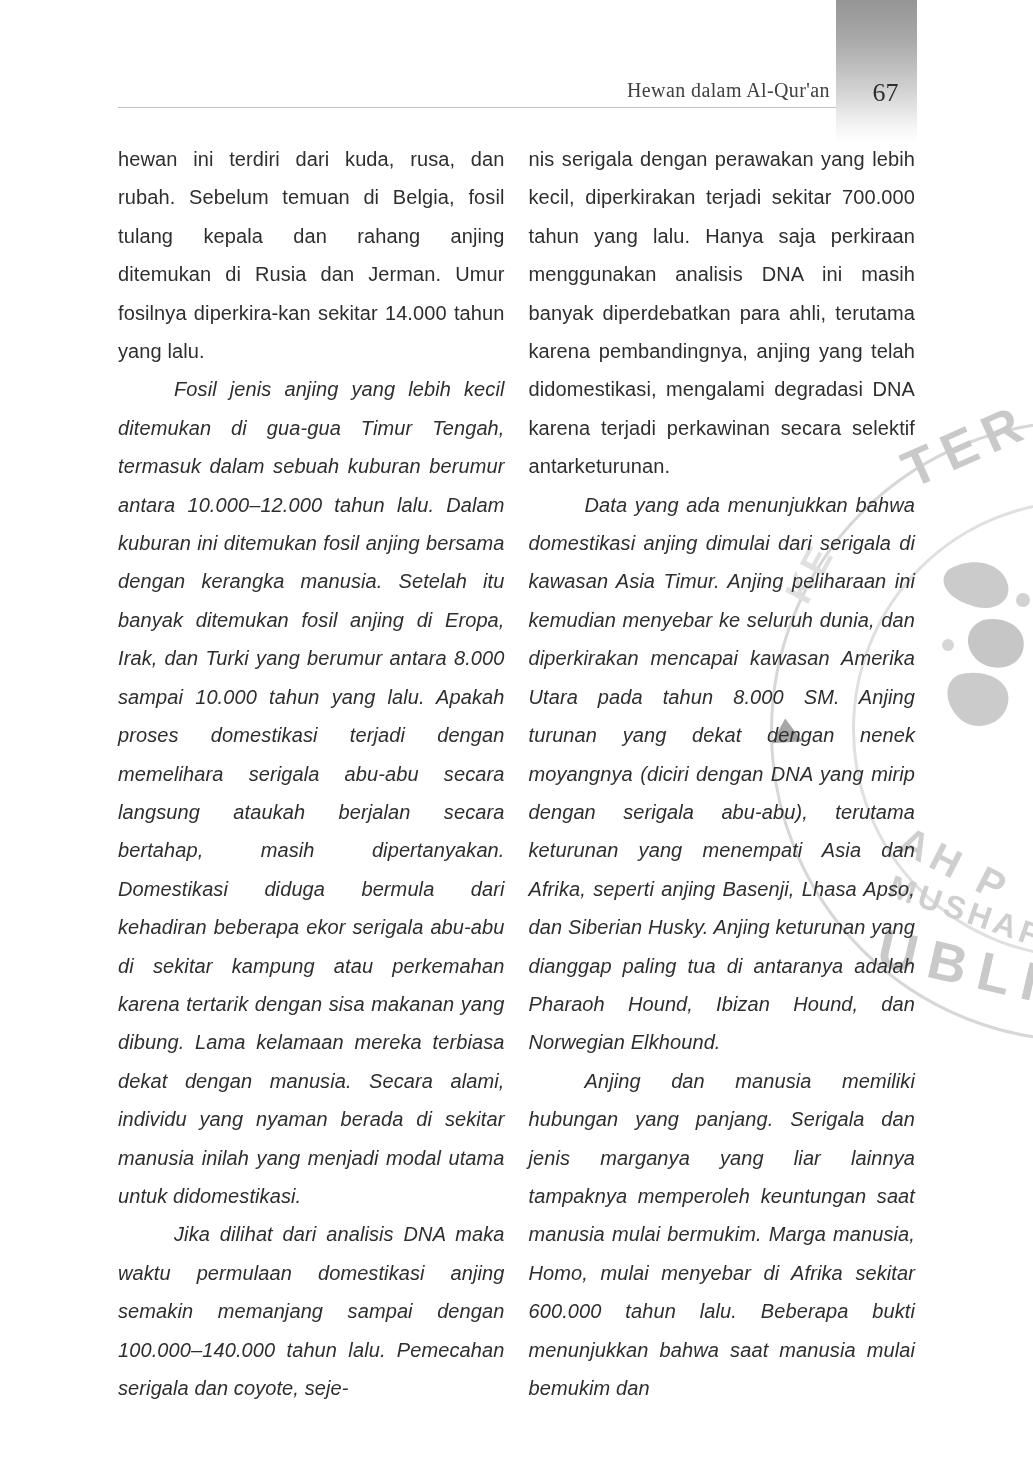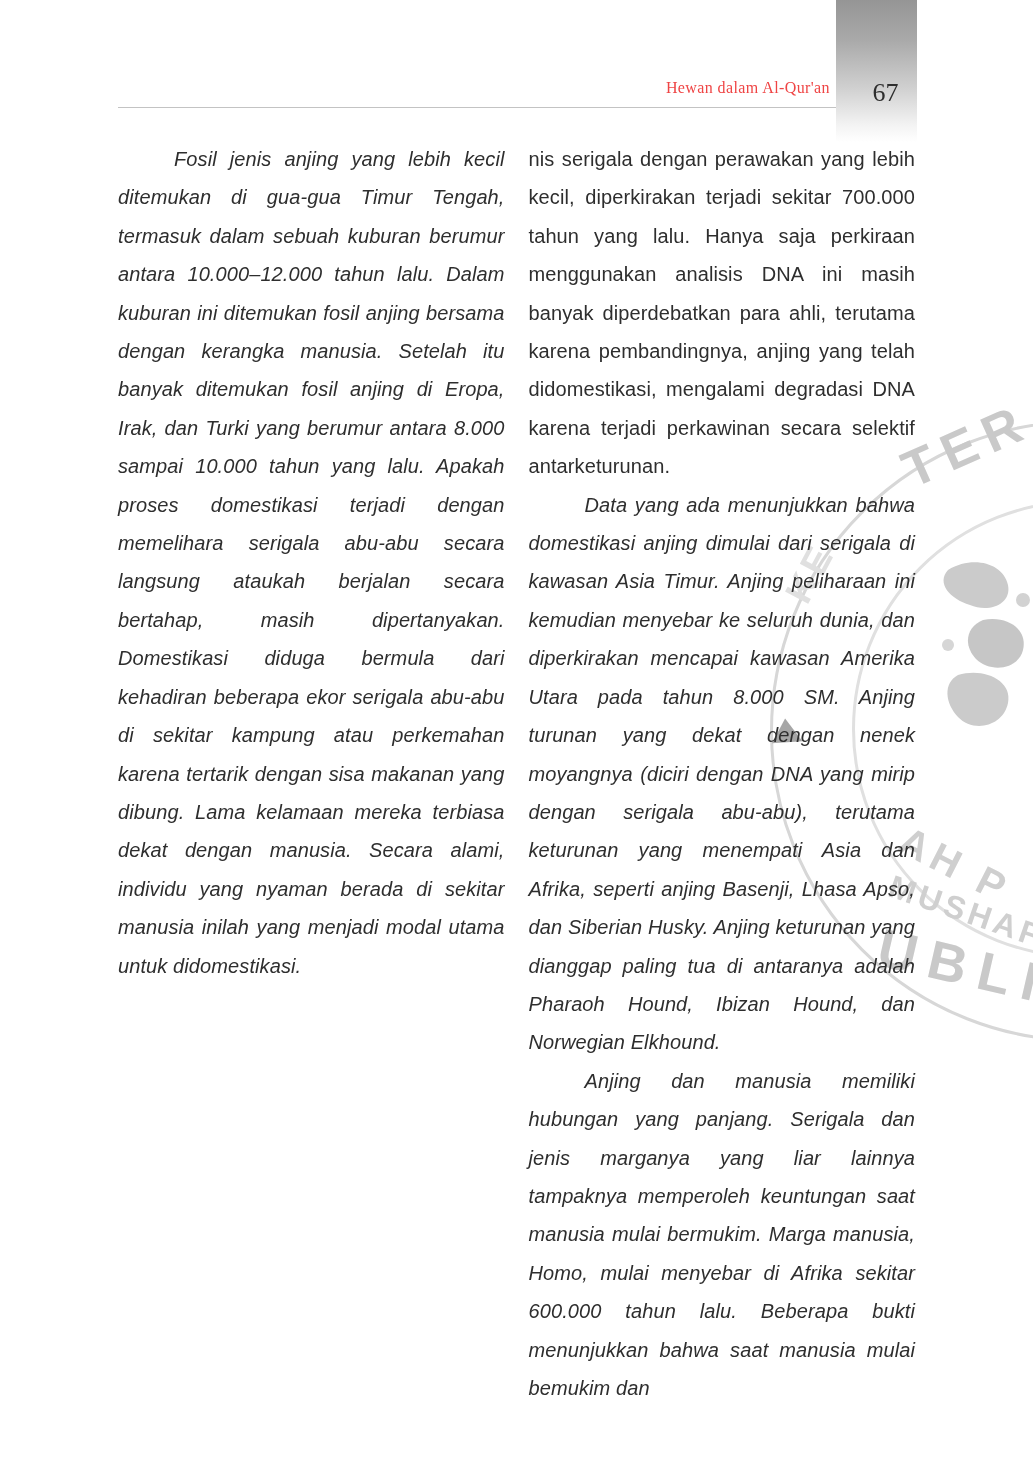--- a/index.html
+++ b/index.html
@@ -37,23 +37,23 @@
     color: #2e2e2e;
     z-index: 3;
   }
   .header-title {
     position: absolute;
     left: 118px;
     top: 79px;
     width: 712px;
     text-align: right;
     font-family: "Liberation Serif", serif;
-    font-size: 16px;
+    font-size: 20px;
     letter-spacing: 0.4px;
-    color: #ef4444;
+    color: #404040;
     z-index: 3;
   }
   .header-rule {
     position: absolute;
     left: 118px;
     top: 107px;
     width: 799px;
     height: 1px;
     background: #c3c3c3;
     z-index: 1;
@@ -165,21 +165,23 @@
     </svg>
   </div>
 
   <div class="gradient-strip"></div>
   <div class="header-rule"></div>
   <div class="header-title">Hewan dalam Al-Qur'an</div>
   <div class="page-number">67</div>
 
   <div class="columns">
     <div class="column">
+      <p class="para">hewan ini terdiri dari kuda, rusa, dan rubah. Sebelum temuan di Belgia, fosil tulang kepala dan rahang anjing ditemukan di Rusia dan Jerman. Umur fosilnya diperkira-kan sekitar 14.000 tahun yang lalu.</p>
       <p class="para indent">Fosil jenis anjing yang lebih kecil ditemukan di gua-gua Timur Tengah, termasuk dalam sebuah kuburan berumur antara 10.000–12.000 tahun lalu. Dalam kuburan ini ditemukan fosil anjing bersama dengan kerangka manusia. Setelah itu banyak ditemukan fosil anjing di Eropa, Irak, dan Turki yang berumur antara 8.000 sampai 10.000 tahun yang lalu. Apakah proses domestikasi terjadi dengan memelihara serigala abu-abu secara langsung ataukah berjalan secara bertahap, masih dipertanyakan. Domestikasi diduga bermula dari kehadiran beberapa ekor serigala abu-abu di sekitar kampung atau perkemahan karena tertarik dengan sisa makanan yang dibung. Lama kelamaan mereka terbiasa dekat dengan manusia. Secara alami, individu yang nyaman berada di sekitar manusia inilah yang menjadi modal utama untuk didomestikasi.</p>
+      <p class="para indent">Jika dilihat dari analisis DNA maka waktu permulaan domestikasi anjing semakin memanjang sampai dengan 100.000–140.000 tahun lalu. Pemecahan serigala dan coyote, seje-</p>
     </div>
     <div class="column">
       <p class="para">nis serigala dengan perawakan yang lebih kecil, diperkirakan terjadi sekitar 700.000 tahun yang lalu. Hanya saja perkiraan menggunakan analisis DNA ini masih banyak diperdebatkan para ahli, terutama karena pembandingnya, anjing yang telah didomestikasi, mengalami degradasi DNA karena terjadi perkawinan secara selektif antarketurunan.</p>
       <p class="para indent">Data yang ada menunjukkan bahwa domestikasi anjing dimulai dari serigala di kawasan Asia Timur. Anjing peliharaan ini kemudian menyebar ke seluruh dunia, dan diperkirakan mencapai kawasan Amerika Utara pada tahun 8.000 SM. Anjing turunan yang dekat dengan nenek moyangnya (diciri dengan DNA yang mirip dengan serigala abu-abu), terutama keturunan yang menempati Asia dan Afrika, seperti anjing Basenji, Lhasa Apso, dan Siberian Husky. Anjing keturunan yang dianggap paling tua di antaranya adalah Pharaoh Hound, Ibizan Hound, dan Norwegian Elkhound.</p>
       <p class="para indent">Anjing dan manusia memiliki hubungan yang panjang. Serigala dan jenis marganya yang liar lainnya tampaknya memperoleh keuntungan saat manusia mulai bermukim. Marga manusia, Homo, mulai menyebar di Afrika sekitar 600.000 tahun lalu. Beberapa bukti menunjukkan bahwa saat manusia mulai bemukim dan</p>
     </div>
   </div>
 
 </div>
 

